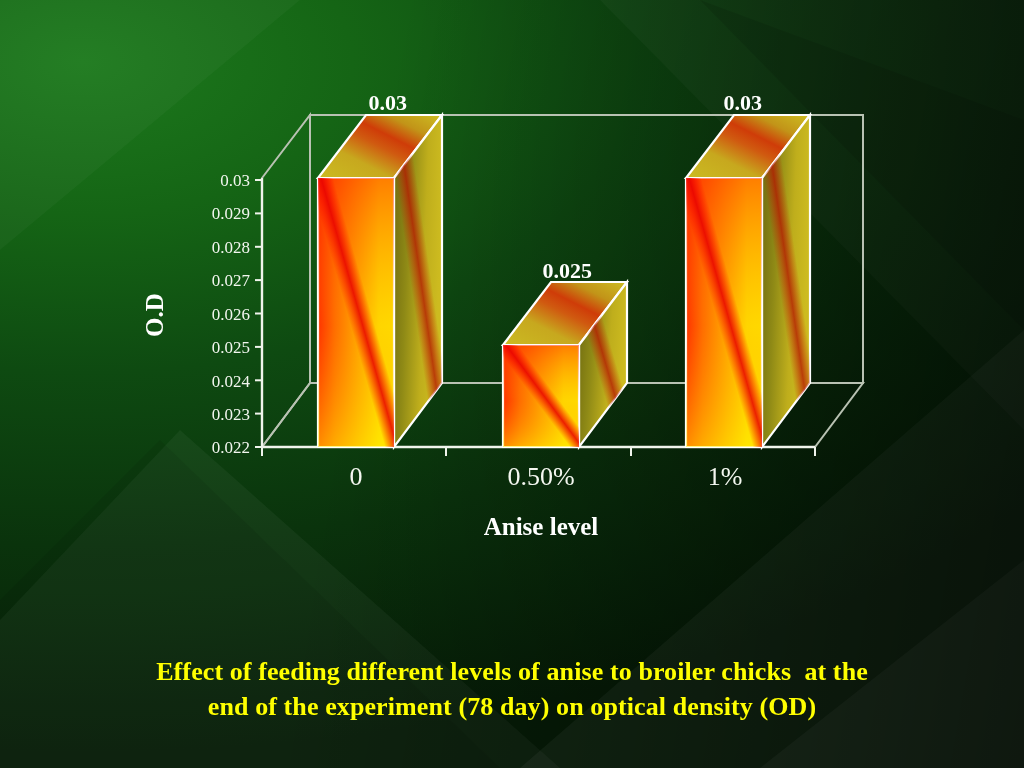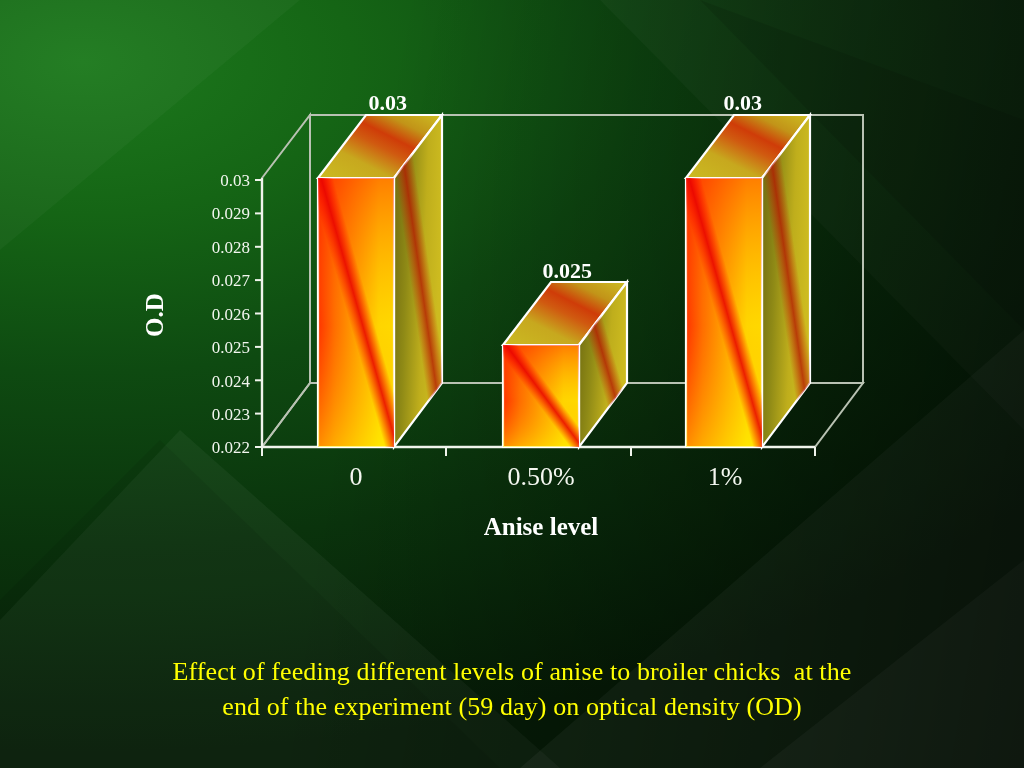--- a/index.html
+++ b/index.html
@@ -70,21 +70,21 @@
   
   #caption {
     position: absolute;
     left: 0;
     top: 655px;
     width: 1024px;
     text-align: center;
     color: #ffff00;
     font-family: "Liberation Serif", serif;
     font-size: 26px;
-    font-weight: normal;
+    font-weight: bold;
     line-height: 1.33;
     letter-spacing: 0.1px;
   }
   #caption div { white-space: pre; }
 </style>
 </head>
 <body>
 
 <div id="slide">
 
@@ -228,16 +228,16 @@
         <text class="cat-lab" x="541" y="485" text-anchor="middle">0.50%</text>
         <text class="cat-lab" x="725" y="485" text-anchor="middle">1%</text>
 
         <text class="ax-title" x="541" y="535" text-anchor="middle">Anise level</text>
       </g>
     </svg>
   </div>
 
   <div id="caption">
     <div>Effect of feeding different levels of anise to broiler chicks  at the</div>
-    <div>end of the experiment (59 day) on optical density (OD)</div>
+    <div>end of the experiment (78 day) on optical density (OD)</div>
   </div>
 
 </div>
 
 </body></html>

